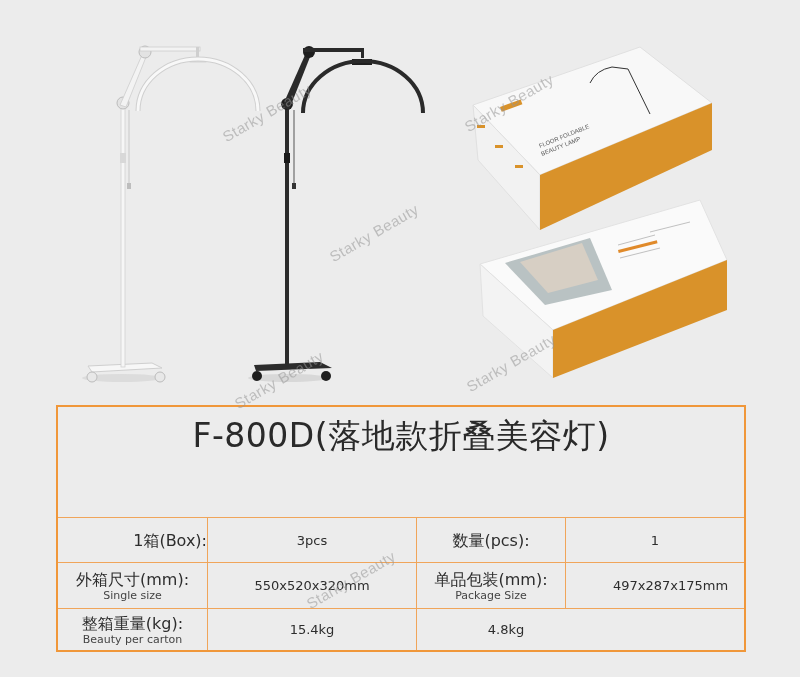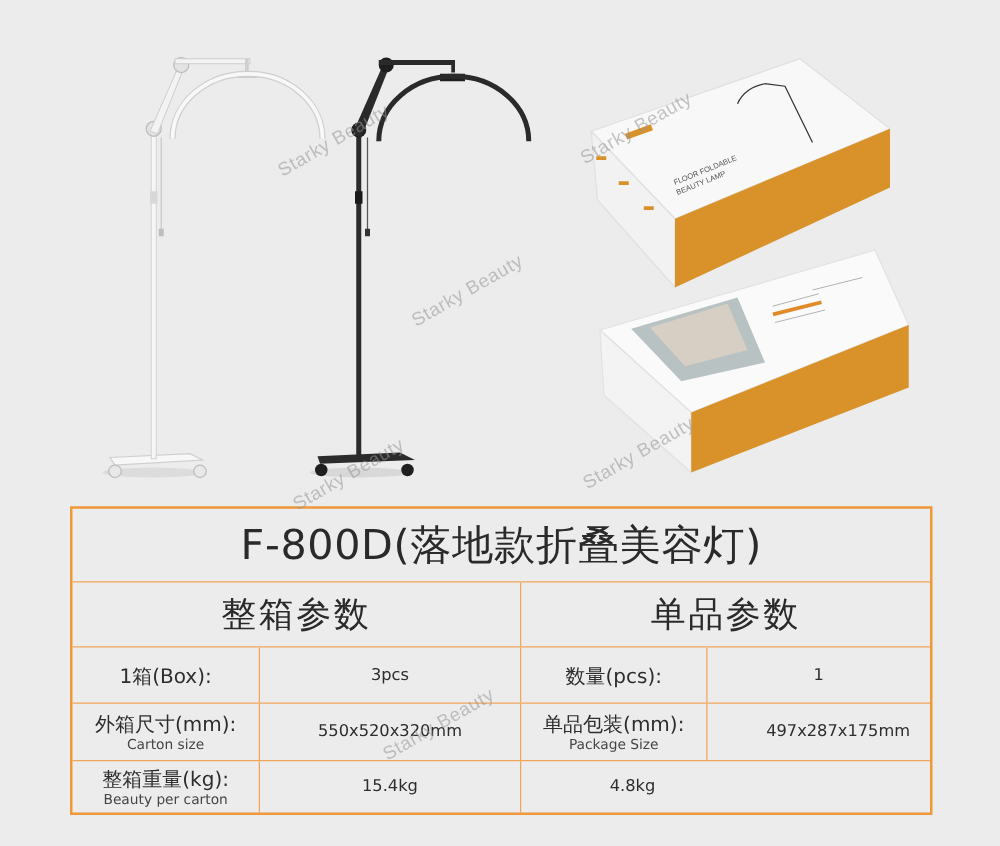--- a/index.html
+++ b/index.html
@@ -104,38 +104,34 @@
   <span class="watermark" style="left:470px; top:118px;">Starky Beauty</span>
   <span class="watermark" style="left:472px; top:378px;">Starky Beauty</span>
   <span class="watermark" style="left:240px; top:395px;">Starky Beauty</span>
   <span class="watermark" style="left:312px; top:595px;">Starky Beauty</span>
 </div>
 
 <div class="spec-table">
   <div class="row first" style="top:0; height:58px;">
     <div class="cell title-cell" style="width:100%;">F-800D(落地款折叠美容灯)</div>
   </div>
-  <div class="row" style="top:58px; height:52px;">
-    <div class="cell section-cell" style="width:358px;">整箱参数</div>
-    <div class="cell section-cell" style="width:328px;">单品参数</div>
-  </div>
   <div class="row" style="top:110px; height:45px;">
-    <div class="cell" style="width:149px;">
+    <div class="cell" style="width:149px;align-items:flex-end;">
       <span class="label-main">1箱(Box):</span>
     </div>
     <div class="cell value" style="width:209px;">3pcs</div>
     <div class="cell" style="width:149px;">
       <span class="label-main">数量(pcs):</span>
     </div>
     <div class="cell value" style="width:179px;">1</div>
   </div>
   <div class="row" style="top:155px; height:46px;">
     <div class="cell" style="width:149px;">
       <span class="label-main">外箱尺寸(mm):</span>
-      <span class="label-sub">Carton size</span>
+      <span class="label-sub">Single size</span>
     </div>
     <div class="cell value" style="width:209px;">550x520x320mm</div>
     <div class="cell" style="width:149px;">
       <span class="label-main">单品包装(mm):</span>
       <span class="label-sub">Package Size</span>
     </div>
     <div class="cell value" style="width:179px;padding-left:31px;">497x287x175mm</div>
   </div>
   <div class="row" style="top:201px; height:42px;">
     <div class="cell" style="width:149px;">

